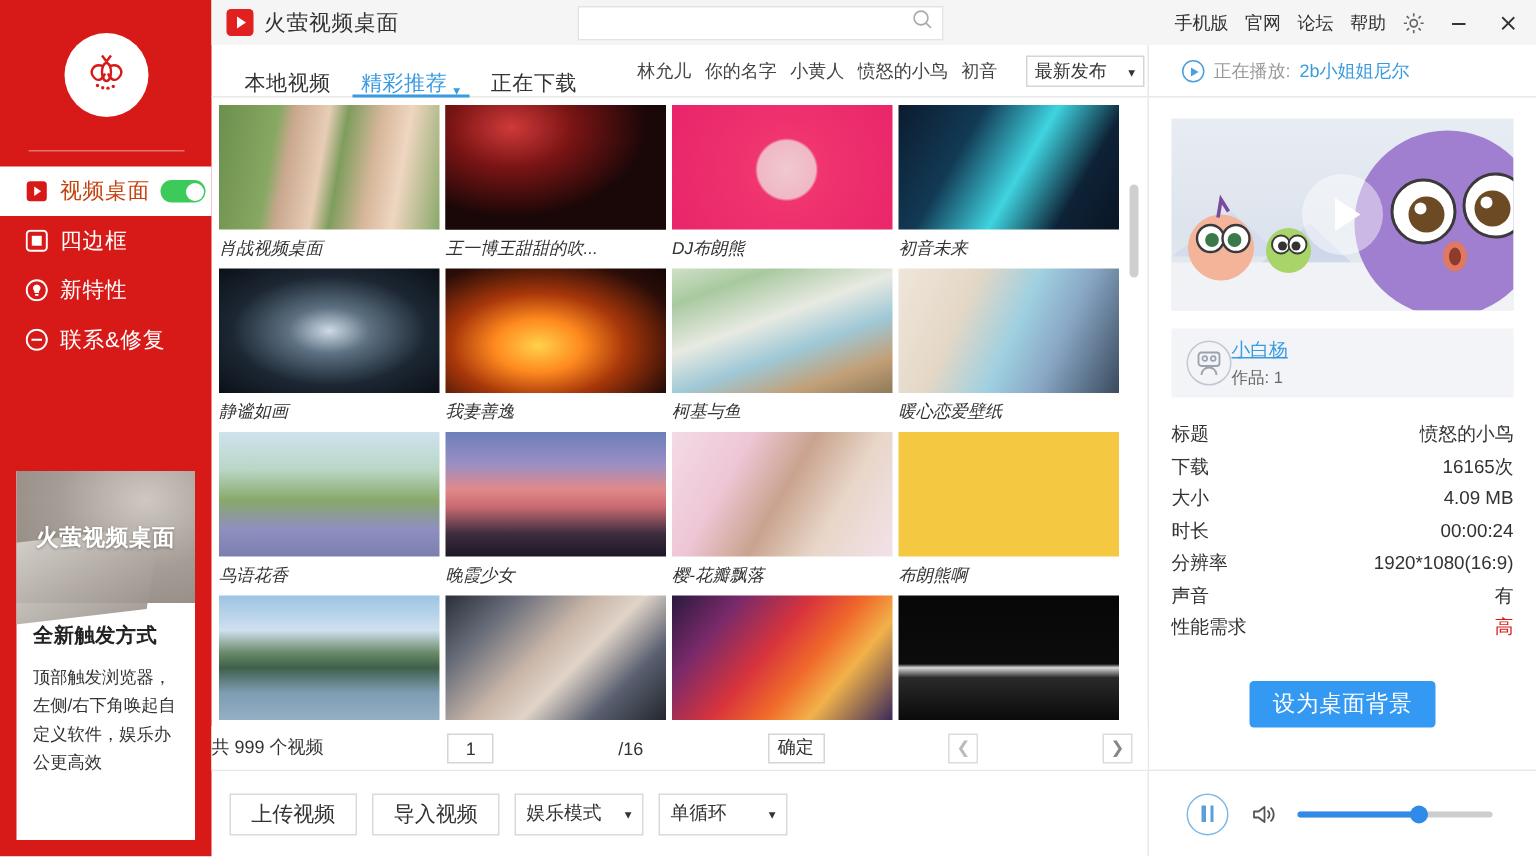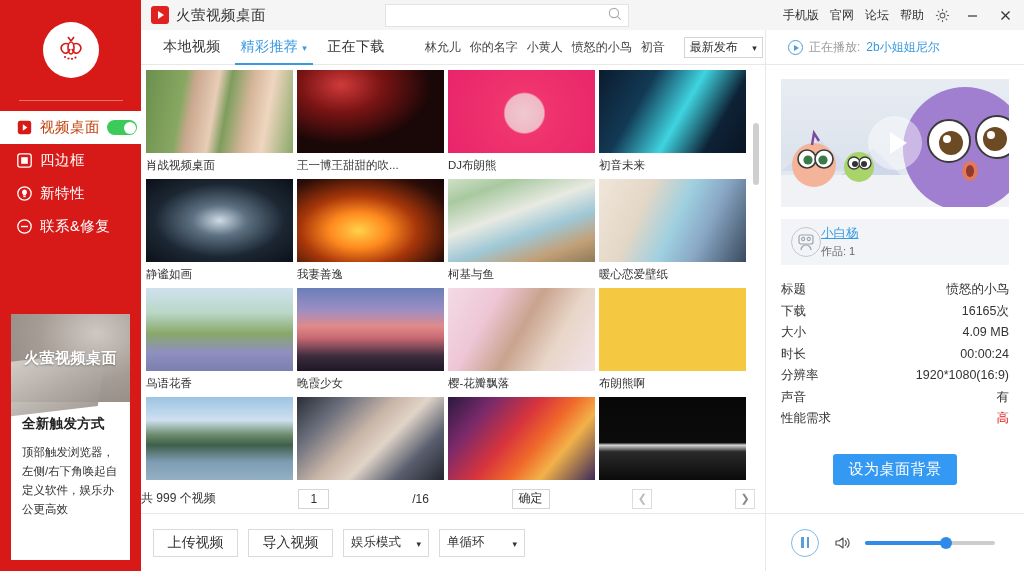--- a/index.html
+++ b/index.html
@@ -100,21 +100,21 @@
   .tb-ico { width: 15px; height:15px; display:flex; align-items:center; justify-content:center; color:#555; }
   .win-btn { width: 22px; height: 22px; display:flex; align-items:center; justify-content:center; color:#333; font-size: 13px; }
 
   
   .tabbar {
     height: 35px; flex: 0 0 35px; display:flex; align-items:center;
     border-bottom: 1px solid #e8e8e8; padding-left: 12px; position:relative;
   }
   .tab {
     font-size: 14px; color:#333; padding: 0 10px; height: 35px;
-    display:flex; align-items:center; gap:4px; position:relative; letter-spacing:.4px;
+    display:flex; align-items:flex-end; gap:4px; position:relative; letter-spacing:.4px;
   }
   .tab.active { color:#3a9ae0; }
   .tab.active::after {
     content:''; position:absolute; left: 4px; right: 4px; bottom: 0;
     height: 2px; background:#3a9ae0;
   }
   .chev { font-size: 9px; color: inherit; transform: translateY(1px); }
   .tags { margin-left: 30px; display:flex; align-items:center; gap: 9px; }
   .tag { font-size: 12px; color:#444; }
   .sortsel {
@@ -133,20 +133,21 @@
   .np-text b { color:#3a9ae0; font-weight: normal; }
 
   
   .body { flex:1 1 auto; display:flex; min-height:0; }
 
   
   .gridpane { flex:1 1 auto; display:flex; flex-direction:column; min-width:0; position:relative; }
   .gridscroll {
     flex:1 1 auto; overflow:hidden; position:relative;
     padding: 5px 0 0 5px;
+    font-style: italic;
   }
   .grid { display:grid; grid-template-columns: repeat(4, 147px); gap: 6px 4px; }
   .card { width: 147px; }
   .thumb { width: 147px; height: 83px; background:#ccc; background-size: cover; background-position: center; }
   .cap { font-size: 11.5px; color:#333; margin-top: 5px; white-space: nowrap; overflow:hidden; text-overflow: ellipsis; }
   .vscroll {
     position: absolute; right: 6px; top: 58px; width: 6px; height: 62px;
     background: #cfcfcf; border-radius: 3px;
   }
 

